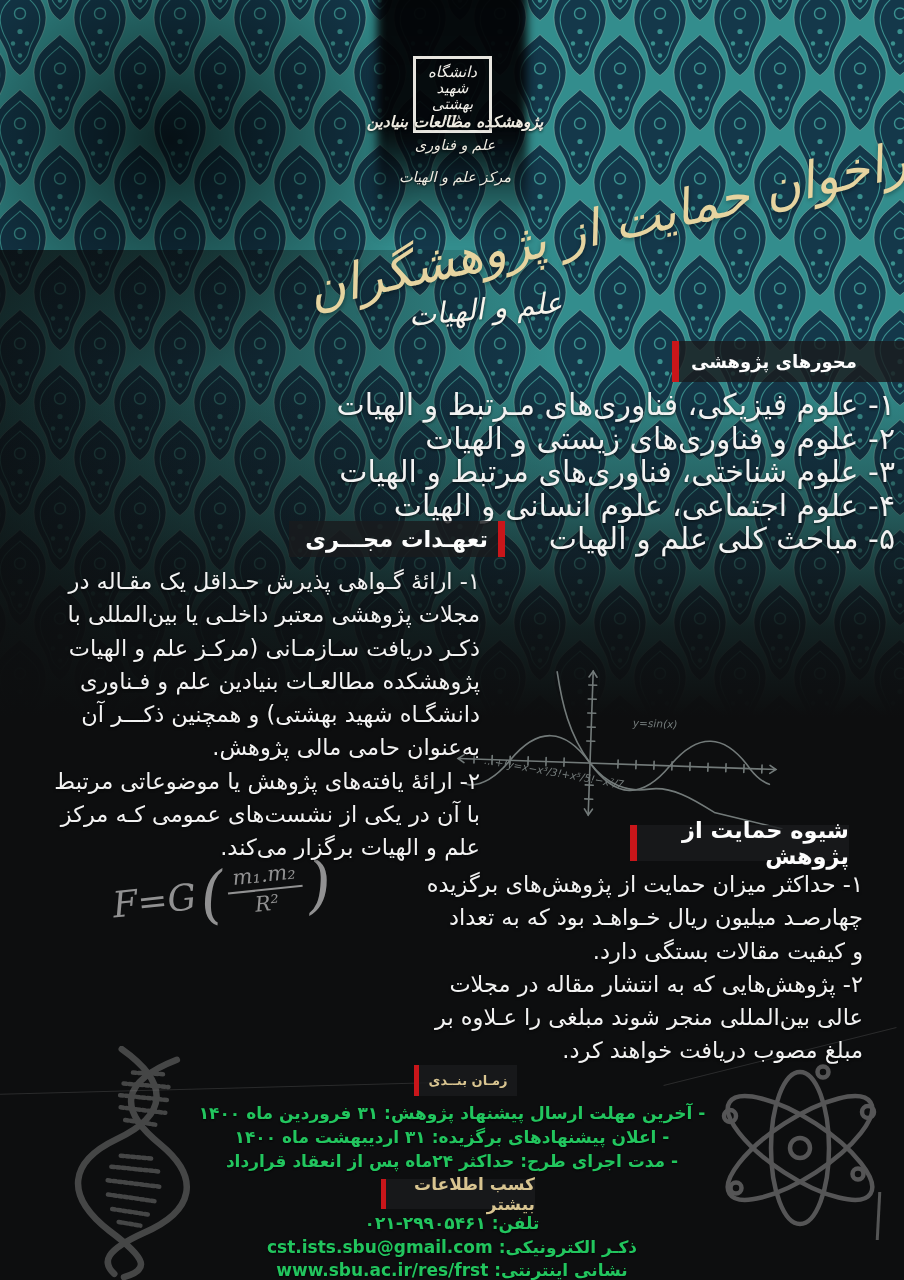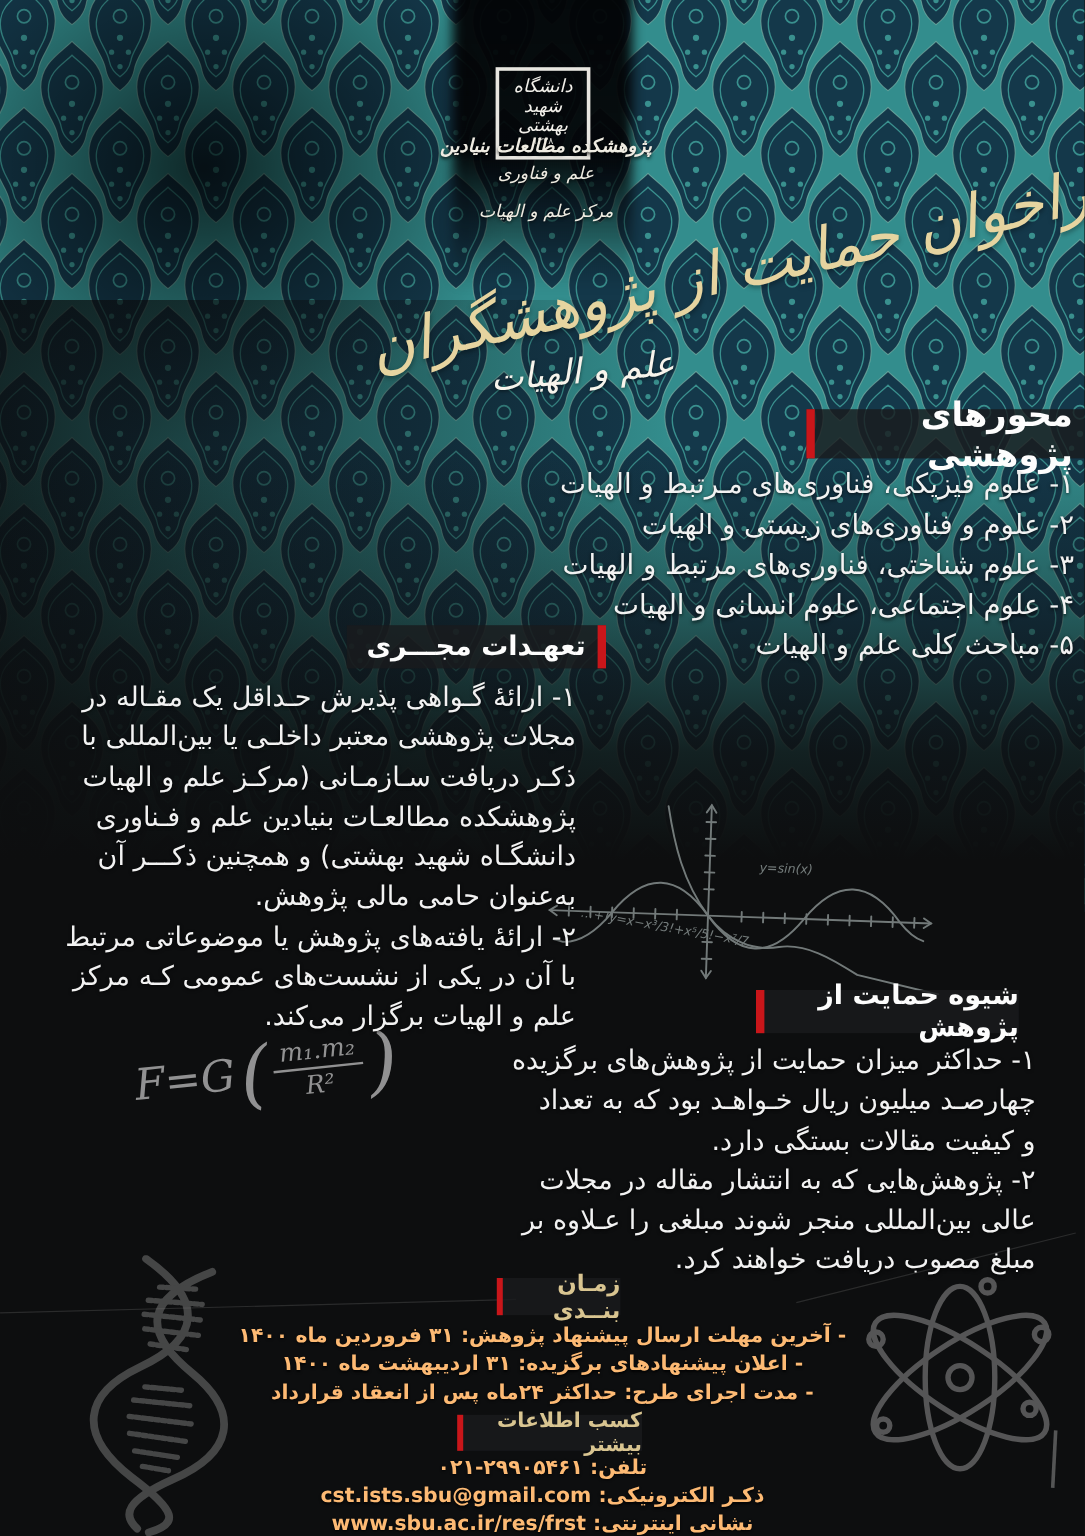--- a/index.html
+++ b/index.html
@@ -35,37 +35,37 @@
   
   .main-title{left:315px;top:192px;width:625px;z-index:5;text-align:center;
     transform:rotate(-12.5deg);font-size:50px;font-style:italic;color:#e6d4a0;
     text-shadow:0 2px 4px rgba(0,0,0,.35);white-space:nowrap;}
   .subtitle{left:388px;top:292px;width:195px;z-index:5;text-align:center;
     transform:rotate(-5deg);font-size:29px;font-style:italic;color:#f7f4ec;
     text-shadow:0 1px 3px rgba(0,0,0,.5);white-space:nowrap;}
   
   .hbox{z-index:5;background:rgba(26,27,29,.82);display:flex;align-items:center;
     box-sizing:border-box;font-weight:bold;color:#fdfdfd;}
-  .h-axes{left:672px;top:341px;width:232px;height:41px;font-size:28px;
+  .h-axes{left:672px;top:341px;width:232px;height:41px;font-size:18px;
     border-left:7px solid #c9161a;justify-content:flex-end;padding:0 10px 0 12px;}
   .h-commit{left:289px;top:521px;width:216px;height:36px;font-size:22.5px;
     border-right:7px solid #c9161a;justify-content:flex-start;padding-right:10px;}
   .h-support{left:630px;top:825px;width:219px;height:36px;font-size:22.5px;
     border-left:7px solid #c9161a;justify-content:center;}
-  .h-time{left:414px;top:1065px;width:103px;height:31px;font-size:19px;
+  .h-time{left:414px;top:1065px;width:103px;height:31px;font-size:13px;
     border-left:5px solid #c9161a;justify-content:center;color:#d9c591;}
   .h-info{left:381px;top:1179px;width:154px;height:30px;font-size:17px;
     border-left:5px solid #c9161a;justify-content:center;color:#d9c591;}
   
   .body-lines{z-index:5;text-align:right;text-shadow:0 1px 3px rgba(0,0,0,.7);}
   .body-lines > div{white-space:nowrap;}
-  .axes-list{right:9px;top:388px;font-size:23px;line-height:33.5px;text-align:right;}
+  .axes-list{right:9px;top:388px;font-size:30px;line-height:33.5px;text-align:right;}
   .commit-body{right:424px;top:565px;font-size:22.5px;line-height:33.3px;}
   .support-body{right:41px;top:868px;font-size:22.5px;line-height:33.3px;}
-  .center-lines{left:152px;width:600px;z-index:5;text-align:center;color:#fdba74;
+  .center-lines{left:152px;width:600px;z-index:5;text-align:center;color:#22c55e;
     font-size:17px;font-weight:bold;text-shadow:0 1px 2px rgba(0,0,0,.8);}
   .time-list{top:1101px;line-height:24px;}
   .contact{top:1212px;line-height:23.5px;}
   .contact .lat{font-weight:bold;}
   
   .chalk{z-index:4;}
   .chalk-formula{left:112px;top:866px;transform:rotate(-6deg);direction:ltr;
     color:#a9a9a9;opacity:.85;font-family:"DejaVu Serif",serif;font-style:italic;
     font-size:36px;display:flex;align-items:center;z-index:4;position:absolute;}
   .chalk-formula .paren{font-size:62px;font-weight:200;line-height:0;padding:0 4px;}

